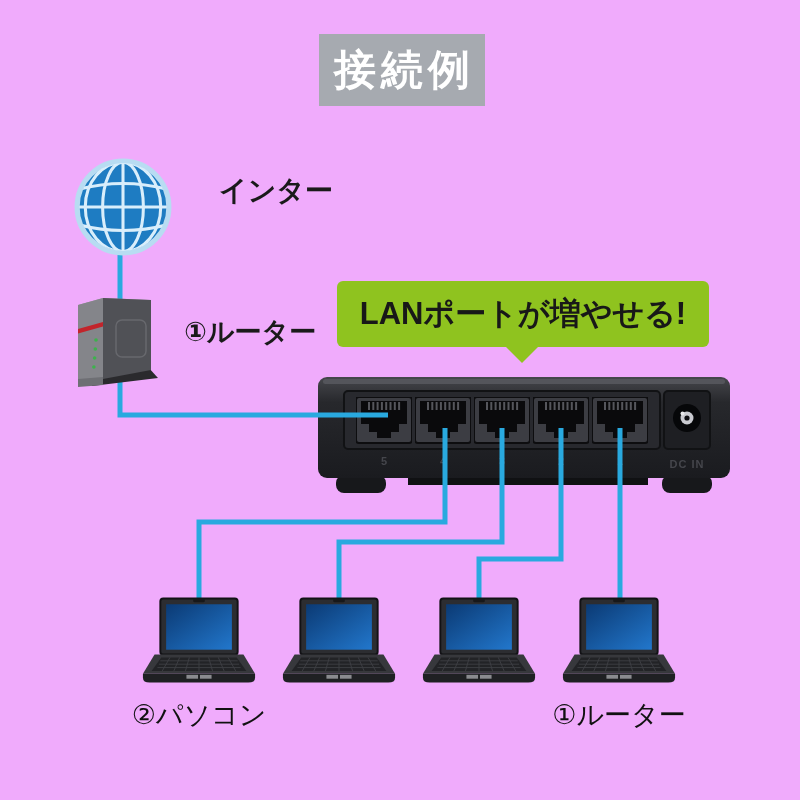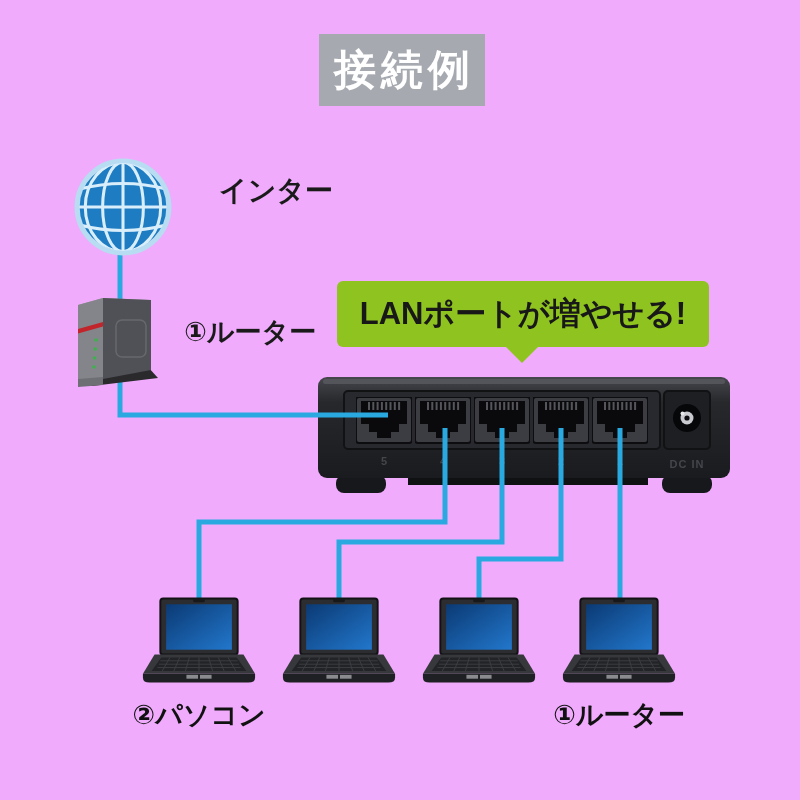--- a/index.html
+++ b/index.html
@@ -40,21 +40,21 @@
     position:absolute;left:504px;top:345px;width:0;height:0;z-index:3;
     border-left:18px solid transparent;border-right:18px solid transparent;
     border-top:18px solid var(--callout-bg,#8fc31f);
   }
   
   .switch-svg{position:absolute;left:318px;top:375px;width:412px;height:125px;z-index:4;}
   .lines-svg{position:absolute;left:0;top:0;width:800px;height:800px;z-index:5;pointer-events:none;}
   .pc-svg{position:absolute;width:116px;height:90px;z-index:6;}
   .pc-label{
     position:absolute;top:697px;width:150px;text-align:center;z-index:3;
-    font-size:27px;font-weight:700;color:#111111;white-space:nowrap;
+    font-size:27px;font-weight:400;color:#111111;white-space:nowrap;
   }
   .pc1{left:141px;top:596px;} .pc2{left:281px;top:596px;}
   .pc3{left:421px;top:596px;} .pc4{left:561px;top:596px;}
   .pl1{left:124px;} .pl2{left:264px;} .pl3{left:404px;} .pl4{left:544px;}
   .hidden-defs{position:absolute;width:0;height:0;overflow:hidden;}
   text{font-family:"Liberation Sans","DejaVu Sans",sans-serif;}
 </style>
 </head>
 <body>
 

